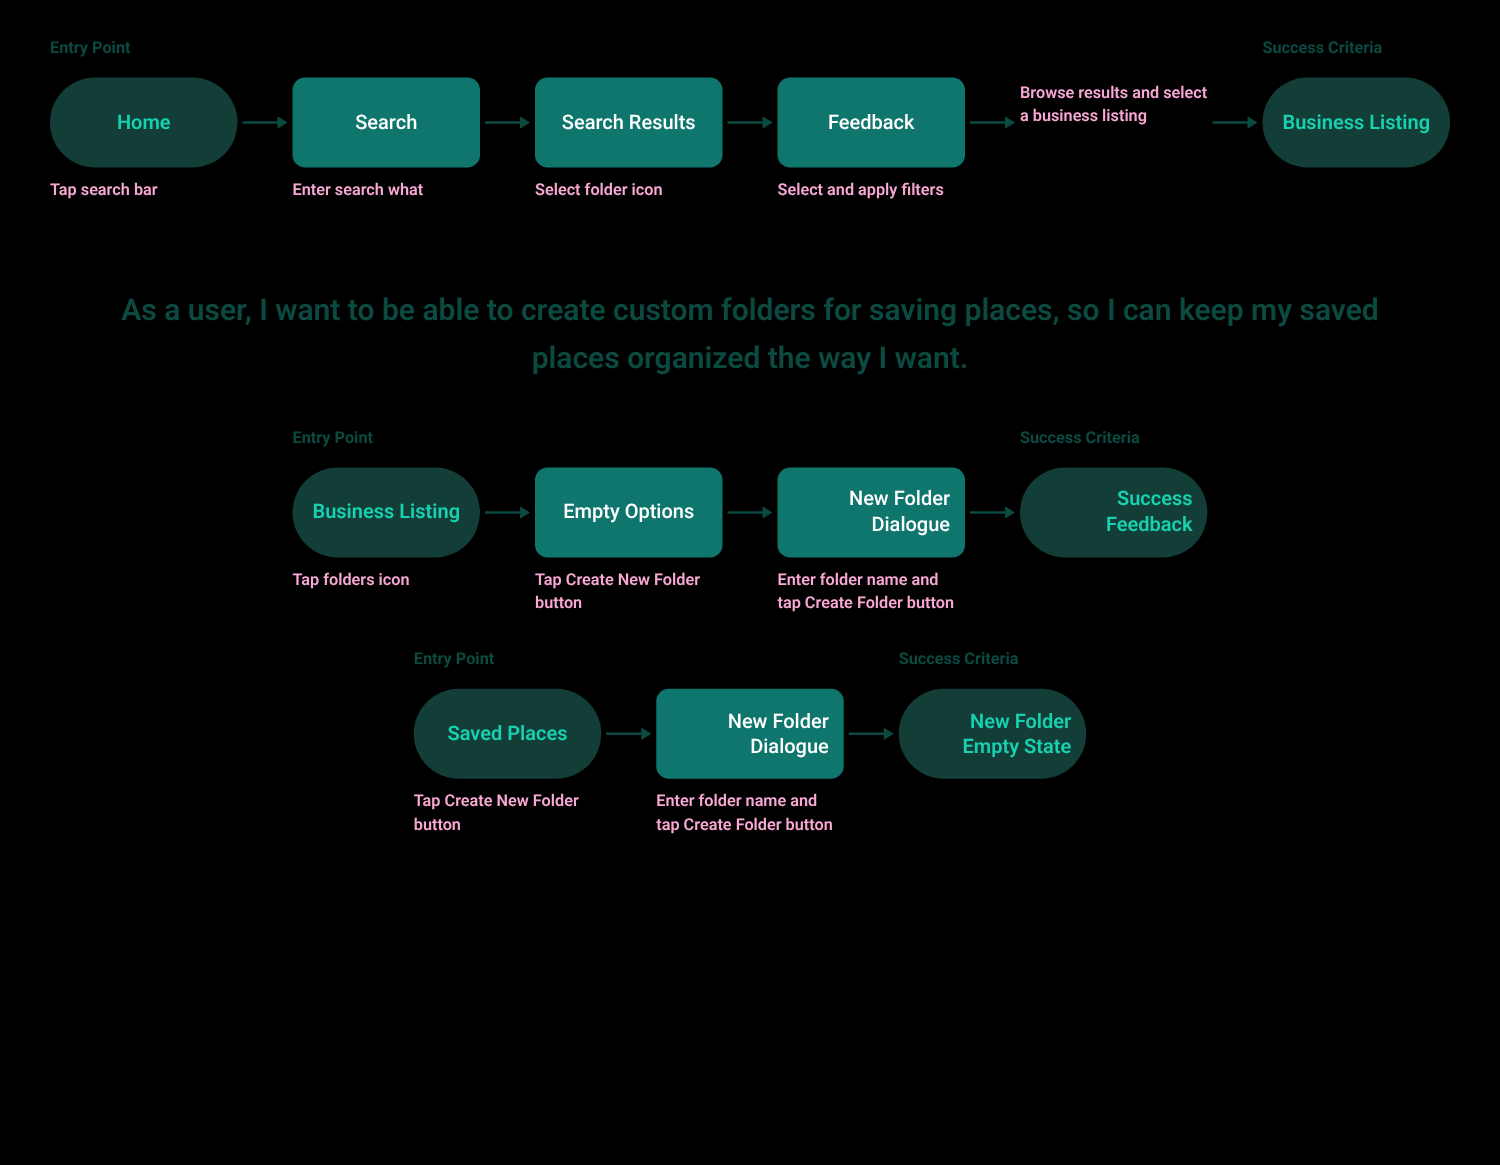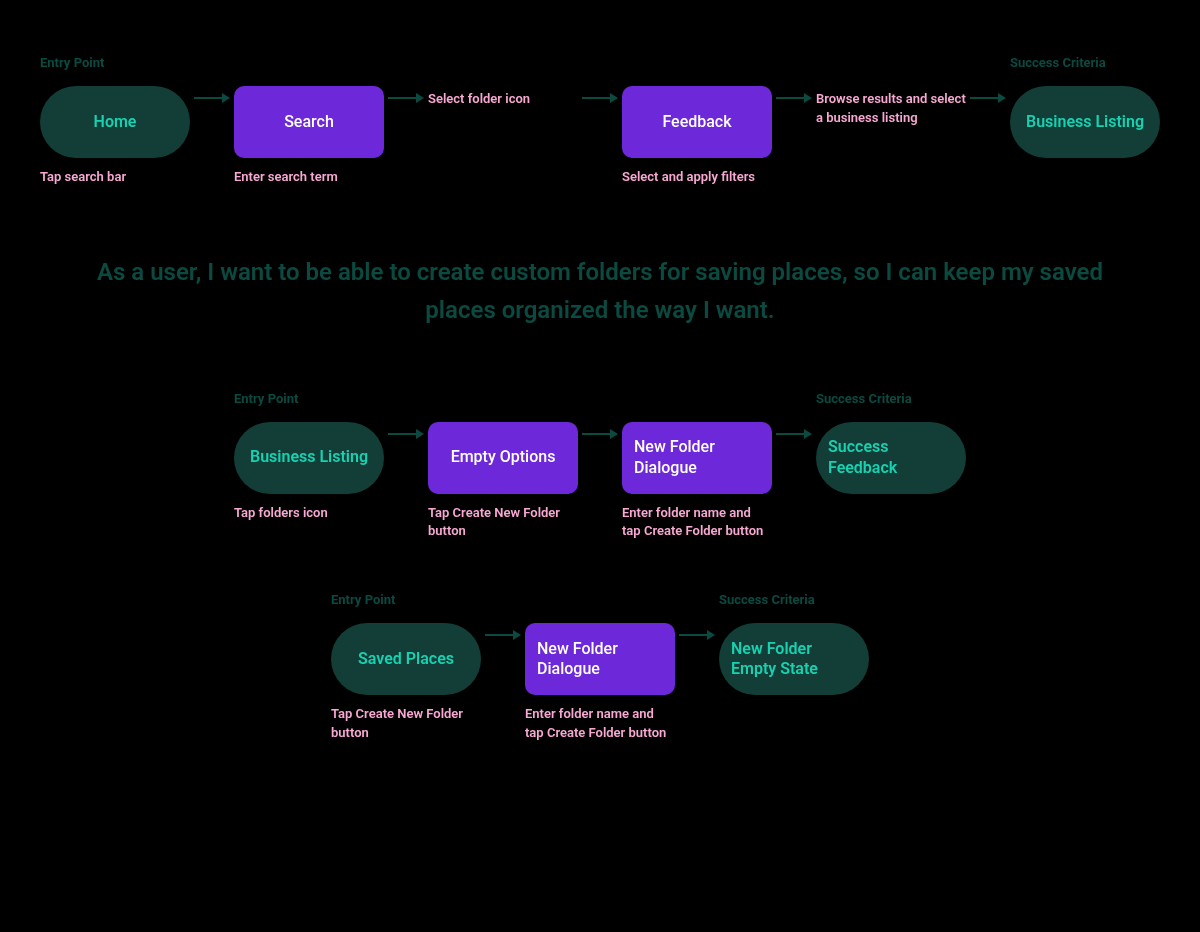--- a/index.html
+++ b/index.html
@@ -40,35 +40,34 @@
   .cell {
     width: 150px;
   }
   .cell-top {
     height: 24px;
     color: #0b4a41;
     font-size: 13px;
     font-weight: 700;
     line-height: 1;
     margin-bottom: 6px;
-    margin-top: 24px;
   }
   .node {
     height: 72px;
     display: flex;
     align-items: center;
     justify-content: center;
-    text-align: left;
+    text-align: right;
     padding: 4px 12px;
     font-size: 16px;
     line-height: 1.3;
     font-weight: 500;
   }
   .node-rect {
-    background: #6d28d9;
+    background: #0f766e;
     color: #ffffff;
     border-radius: 10px;
   }
   .node-pill {
     background: #123e37;
     color: #17d1b1;
     border-radius: 36px;
     font-weight: 600;
   }
   .cell-caption {
@@ -127,30 +126,31 @@
       </div>
       <div class="arrow-col">
           <div class="arrow"></div>
         </div>
     </div>
 
     <div class="flow-unit">
       <div class="cell">
         <div class="cell-top"></div>
         <div class="node node-rect">Search</div>
-        <div class="cell-caption">Enter search term</div>
-      </div>
-      <div class="arrow-col">
-          <div class="arrow"></div>
-        </div>
-    </div>
-
-    <div class="flow-unit">
-      <div class="cell">
-        <div class="cell-top"></div>
+        <div class="cell-caption">Enter search what</div>
+      </div>
+      <div class="arrow-col">
+          <div class="arrow"></div>
+        </div>
+    </div>
+
+    <div class="flow-unit">
+      <div class="cell">
+        <div class="cell-top"></div>
+        <div class="node node-rect">Search Results</div>
         <div class="cell-caption">Select folder icon</div>
       </div>
       <div class="arrow-col">
           <div class="arrow"></div>
         </div>
     </div>
 
     <div class="flow-unit">
       <div class="cell">
         <div class="cell-top"></div>

